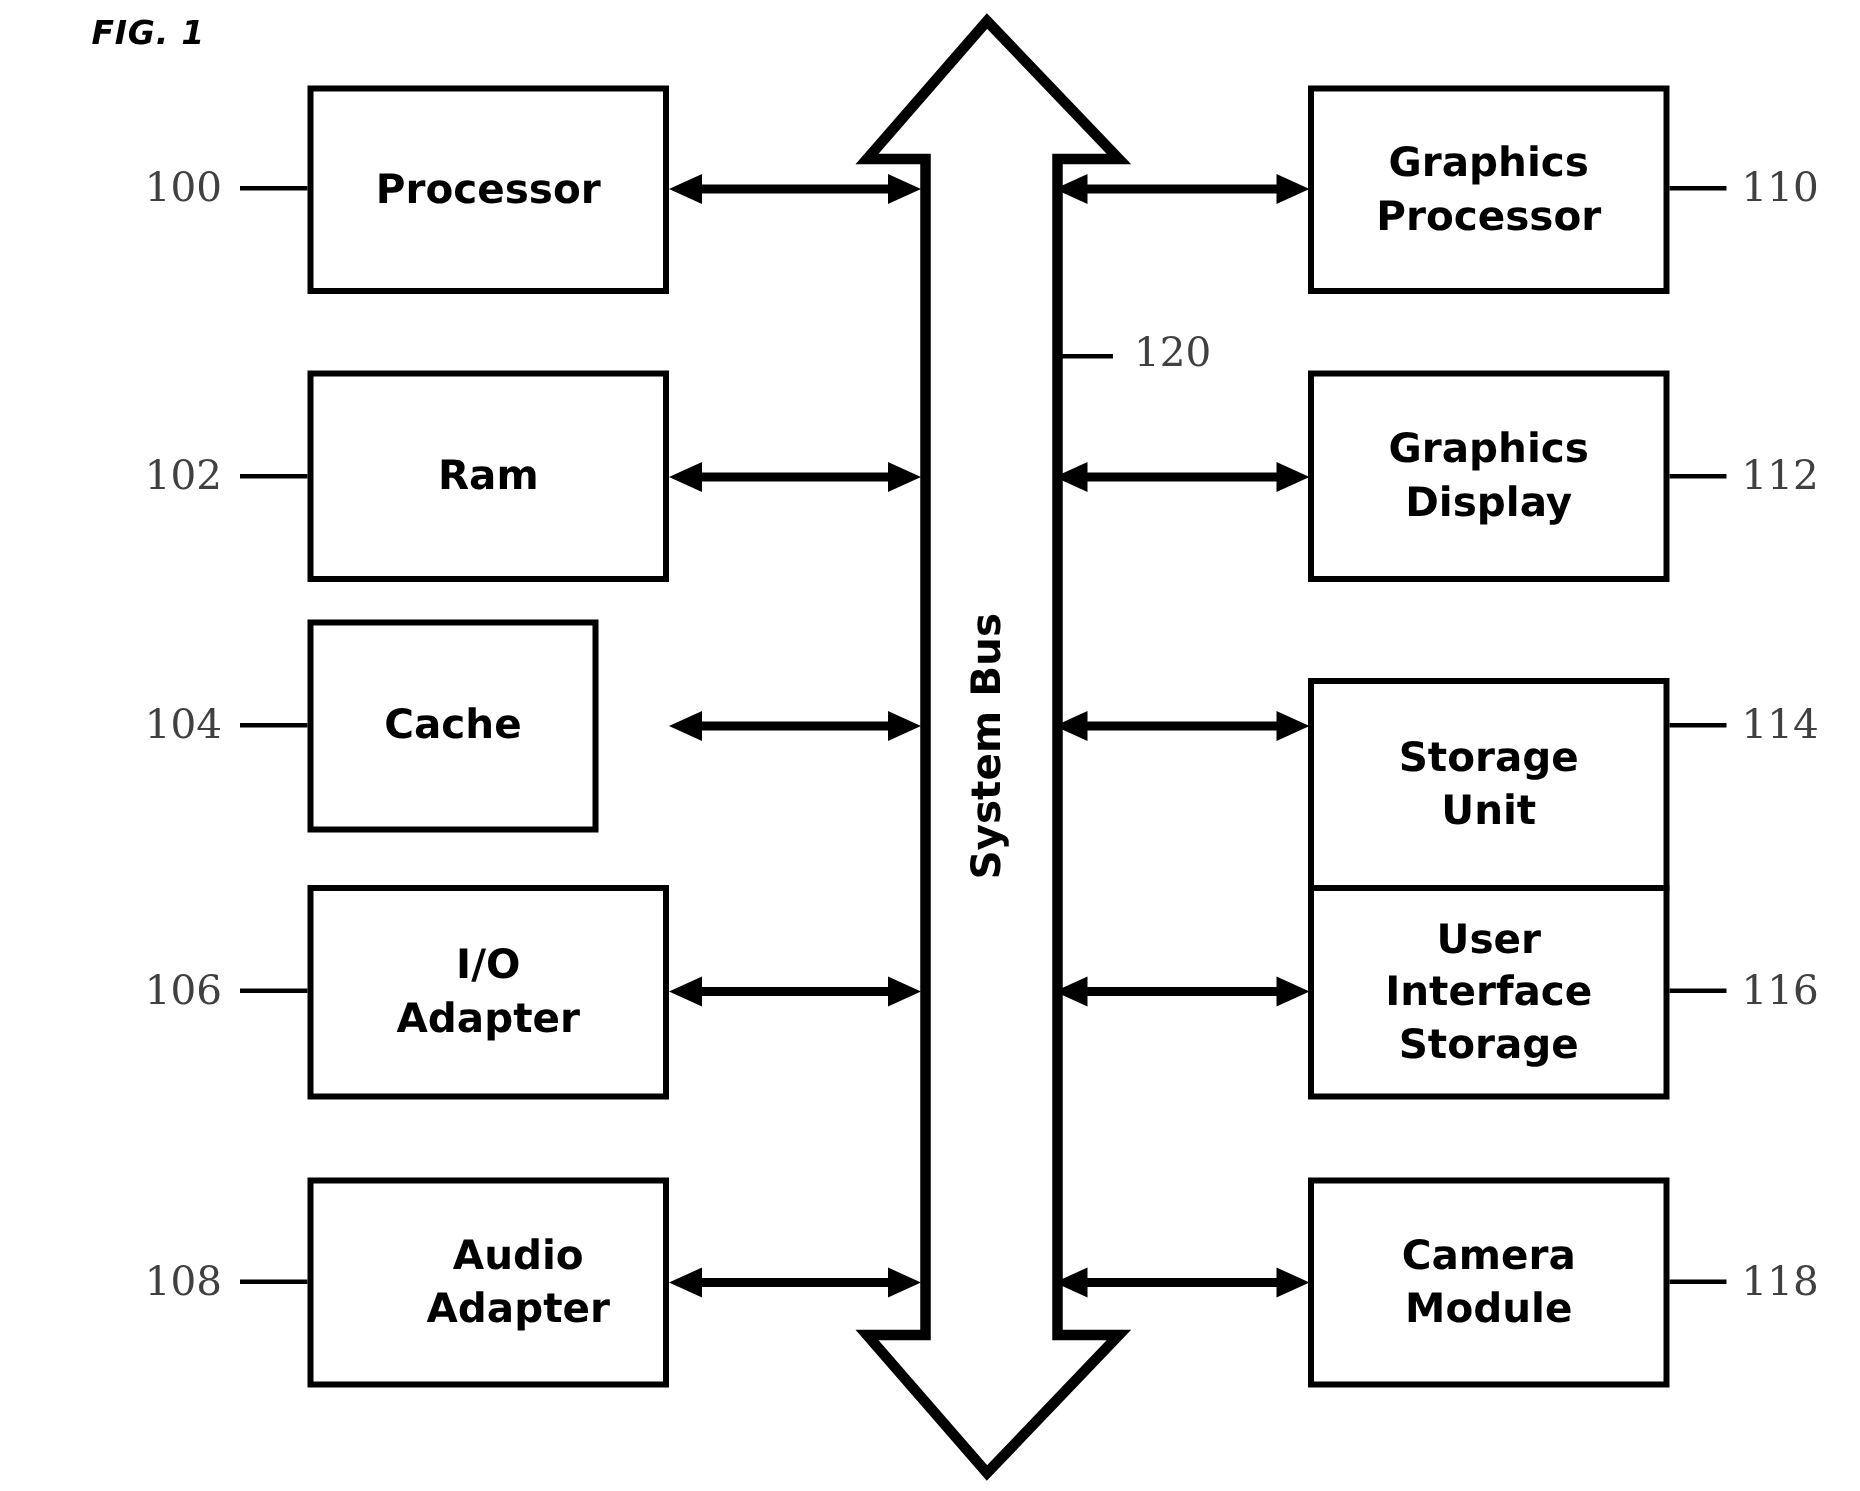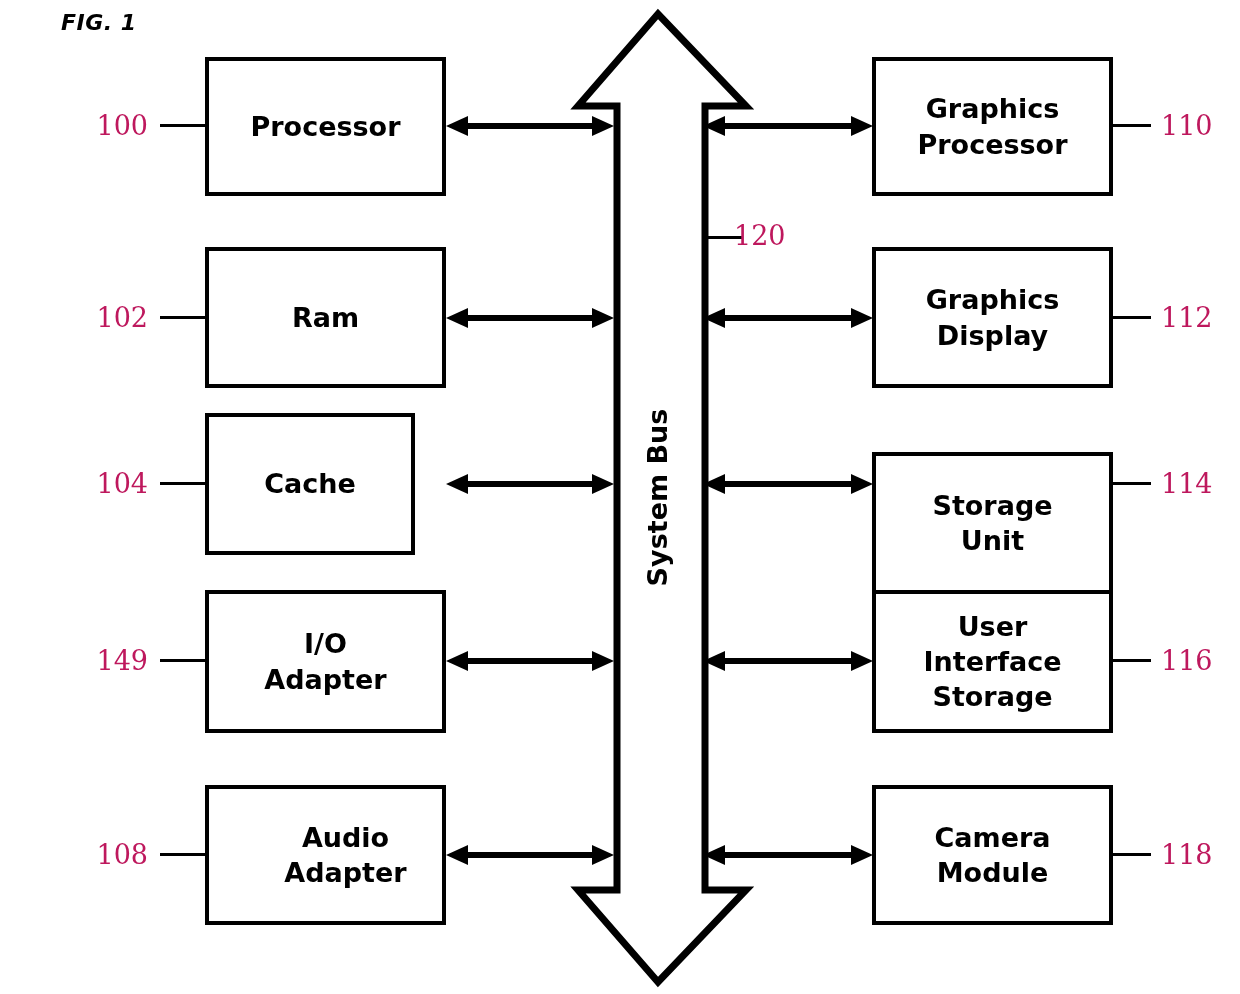--- a/index.html
+++ b/index.html
@@ -52,21 +52,21 @@
     color: #000;
     white-space: pre-line;
     padding: 0 6px;
   }
 
   
   .ref-num {
     position: absolute;
     font-family: "DejaVu Serif", serif;
     font-size: 27px;
-    color: #be185d;
+    color: #404040;
     white-space: nowrap;
     line-height: 1;
   }
   .ref-num.right-align {
     text-align: right;
   }
   .leader {
     position: absolute;
     background: #000;
     height: 3px;
@@ -125,21 +125,21 @@
   <div class="fig-label">FIG. 1</div>
 
   <div class="block" style="left:205px; top:57px; width:241px; height:139px;">
     <span class="block-label">Processor</span>
   </div>
 
   <div class="block" style="left:205px; top:247px; width:241px; height:141px;">
     <span class="block-label">Ram</span>
   </div>
 
-  <div class="block" style="left:205px; top:413px; width:210px; height:142px;">
+  <div class="block" style="left:205px; top:413px; width:194px; height:142px;">
     <span class="block-label">Cache</span>
   </div>
 
   <div class="block" style="left:205px; top:590px; width:241px; height:143px;">
     <span class="block-label">I/O
 Adapter</span>
   </div>
 
   <div class="block" style="left:205px; top:785px; width:241px; height:140px;padding-left:40px;">
     <span class="block-label">Audio
@@ -176,21 +176,21 @@
     <svg viewBox="0 0 184 982" preserveAspectRatio="none">
       <polygon points="88,8 176,100 135,100 135,884 176,884 88,976 8,884 47,884 47,100 8,100" fill="#ffffff" stroke="#000000" stroke-width="7" stroke-linejoin="miter"></polygon>
     </svg>
   </div>
 
   <div class="bus-text">
     <span>System Bus</span>
   </div>
 
   <div class="leader" style="left:706px; top:236px; width:36px;"></div>
-  <div class="ref-num" style="left:734px; top:222px;">120</div>
+  <div class="ref-num" style="left:756px; top:222px;">120</div>
 
   <div class="conn" style="left:446px; top:114px; width:168px;">
     <svg viewBox="0 0 168 24" preserveAspectRatio="none">
       <line x1="16" y1="12" x2="152" y2="12" stroke="#000" stroke-width="6"></line>
       <polygon points="0,12 22,2 22,22" fill="#000"></polygon>
       <polygon points="168,12 146,2 146,22" fill="#000"></polygon>
     </svg>
   </div>
 
   <div class="conn" style="left:446px; top:306px; width:168px;">
@@ -267,21 +267,21 @@
 
   <div class="ref-num right-align" style="left:88px; top:112px; width:60px;">100</div>
   <div class="leader" style="left:160px; top:124px; width:45px;"></div>
 
   <div class="ref-num right-align" style="left:88px; top:304px; width:60px;">102</div>
   <div class="leader" style="left:160px; top:316px; width:45px;"></div>
 
   <div class="ref-num right-align" style="left:88px; top:470px; width:60px;">104</div>
   <div class="leader" style="left:160px; top:482px; width:45px;"></div>
 
-  <div class="ref-num right-align" style="left:88px; top:647px; width:60px;">149</div>
+  <div class="ref-num right-align" style="left:88px; top:647px; width:60px;">106</div>
   <div class="leader" style="left:160px; top:659px; width:45px;"></div>
 
   <div class="ref-num right-align" style="left:88px; top:841px; width:60px;">108</div>
   <div class="leader" style="left:160px; top:853px; width:45px;"></div>
 
   <div class="leader" style="left:1113px; top:124px; width:38px;"></div>
   <div class="ref-num" style="left:1161px; top:112px;">110</div>
 
   <div class="leader" style="left:1113px; top:316px; width:38px;"></div>
   <div class="ref-num" style="left:1161px; top:304px;">112</div>

